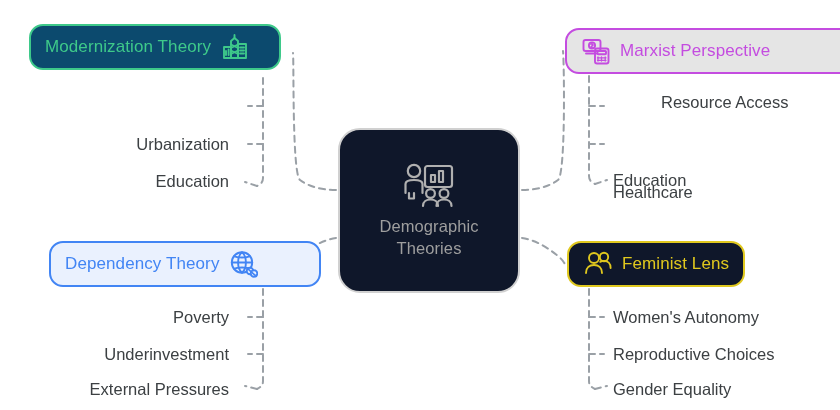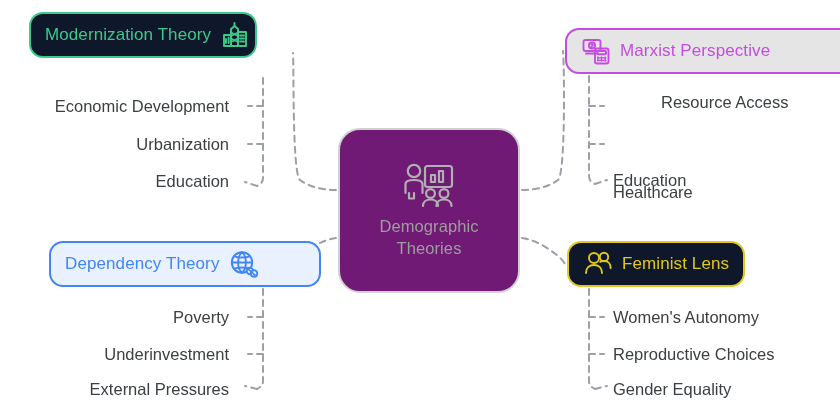--- a/index.html
+++ b/index.html
@@ -27,21 +27,21 @@
     pointer-events: none;
   }
 
   
   .center-node {
     position: absolute;
     left: 338px;
     top: 128px;
     width: 182px;
     height: 165px;
-    background: #701a75;
+    background: #0f172a;
     border: 2px solid #d0d0d0;
     border-radius: 22px;
     display: flex;
     flex-direction: column;
     align-items: center;
     justify-content: center;
     z-index: 3;
   }
   .center-icon {
     width: 58px;
@@ -79,22 +79,22 @@
     width: 30px;
     height: 30px;
     flex: 0 0 30px;
     display: block;
   }
   .branch-node.icon-right .node-icon { margin-left: 9px; }
   .branch-node.icon-left  .node-icon { margin-right: 9px; }
 
   
   #node-modernization {
-    left: 29px;  top: 12px;  width: 228px;
-    background: #0f172a;
+    left: 29px;  top: 24px;  width: 252px;
+    background: #0c4a6e;
     border-color: #3ec98a;
   }
   #node-modernization .node-text { color: #3ec98a; }
 
   
   #node-marxist {
     left: 565px; top: 28px;  width: 292px;
     background: #e5e5e5;
     border-color: #c44ce0;
   }
@@ -207,21 +207,20 @@
       <path d="M 18 18.5 L 11 22"></path>
 
       <path d="M 4 15 L 11 15 L 11 26 L 4 26 Z"></path>
       <path d="M 6 19 L 6 23 M 8.6 17.5 L 8.6 23"></path>
 
       <path d="M 18 12 L 26 12 L 26 26 L 18 26 Z"></path>
       <path d="M 20 15.5 L 24 15.5 M 20 18.5 L 24 18.5 M 20 21.5 L 24 21.5"></path>
     </svg>
   </div>
 
-  <div class="subitem right-aligned" style="right:611px; top:106px;">Economic Development</div>
   <div class="subitem right-aligned" style="right:611px; top:144px;">Urbanization</div>
   <div class="subitem right-aligned" style="right:611px; top:181px;">Education</div>
 
   <div class="branch-node icon-left" id="node-marxist">
     <svg class="node-icon" viewBox="0 0 30 30" fill="none" stroke="#c44ce0" stroke-width="1.9" stroke-linecap="round" stroke-linejoin="round">
 
       <rect x="2.5" y="4" width="17" height="11" rx="2"></rect>
       <circle cx="11" cy="9.5" r="3.1"></circle>
       <path d="M 11 7.2 L 11 11.8 M 9.8 8.3 C 9.8 7.6 12.2 7.6 12.2 8.9 C 12.2 10.2 9.8 9.8 9.8 11.1 C 9.8 12.2 12.2 12.2 12.2 11.5" stroke-width="1.2"></path>
       <path d="M 5 17.5 L 15.5 17.5"></path>

